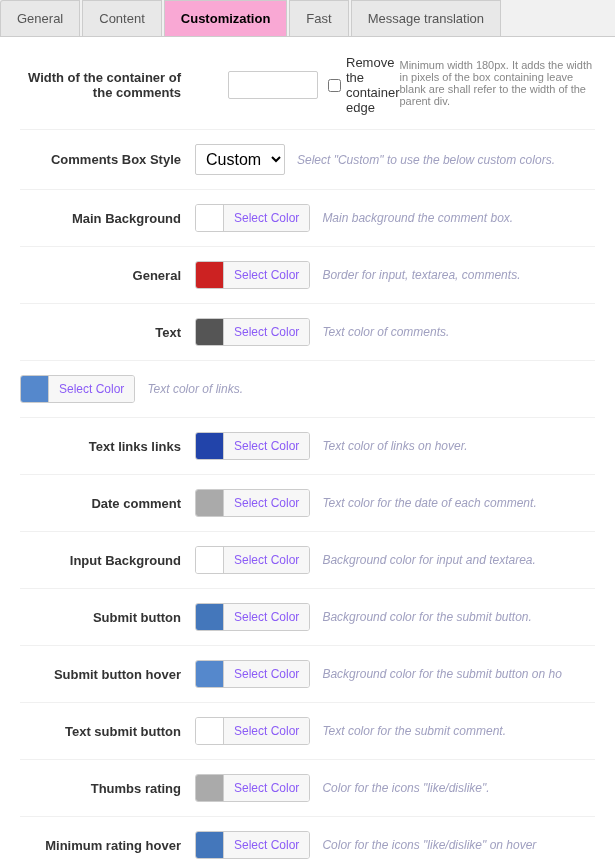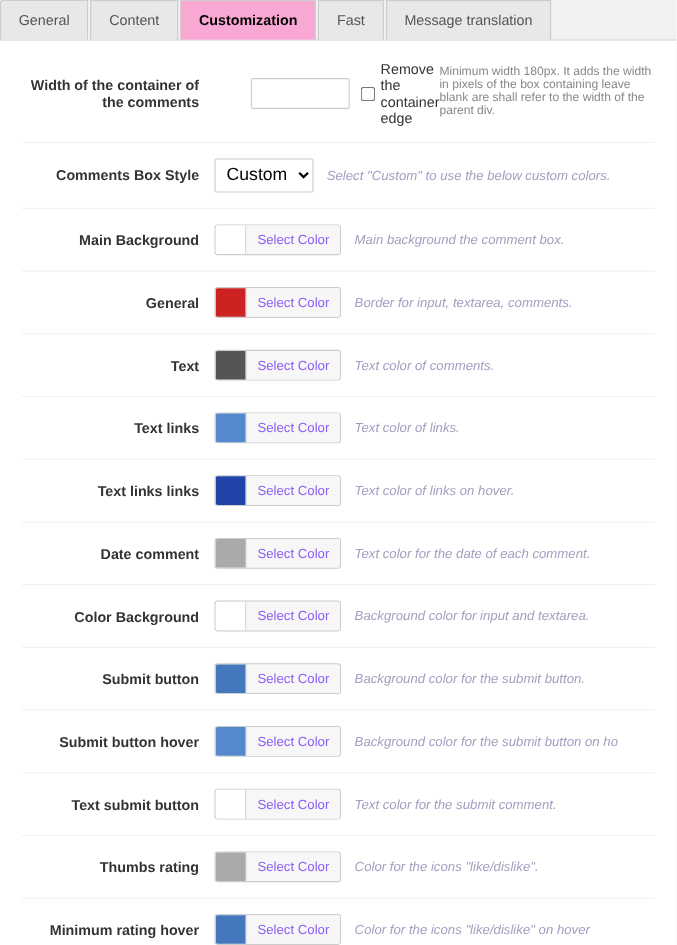--- a/index.html
+++ b/index.html
@@ -224,21 +224,20 @@
     <div class="label">Text</div>
     <div class="controls">
       <div class="color-btn-group">
         <div class="color-swatch" style="background:#555555;"></div>
         <button class="select-color-btn">Select Color</button>
       </div>
       <span class="hint">Text color of comments.</span>
     </div>
   </div>
       <div class="row">
-    <div class="label">Text links</div>
     <div class="controls">
       <div class="color-btn-group">
         <div class="color-swatch" style="background:#5588cc;"></div>
         <button class="select-color-btn">Select Color</button>
       </div>
       <span class="hint">Text color of links.</span>
     </div>
   </div>
       <div class="row">
     <div class="label">Text links links</div>
@@ -254,21 +253,21 @@
     <div class="label">Date comment</div>
     <div class="controls">
       <div class="color-btn-group">
         <div class="color-swatch" style="background:#aaaaaa;"></div>
         <button class="select-color-btn">Select Color</button>
       </div>
       <span class="hint">Text color for the date of each comment.</span>
     </div>
   </div>
       <div class="row">
-    <div class="label">Color Background</div>
+    <div class="label">Input Background</div>
     <div class="controls">
       <div class="color-btn-group">
         <div class="color-swatch" style="background:#ffffff;"></div>
         <button class="select-color-btn">Select Color</button>
       </div>
       <span class="hint">Background color for input and textarea.</span>
     </div>
   </div>
       <div class="row">
     <div class="label">Submit button</div>

